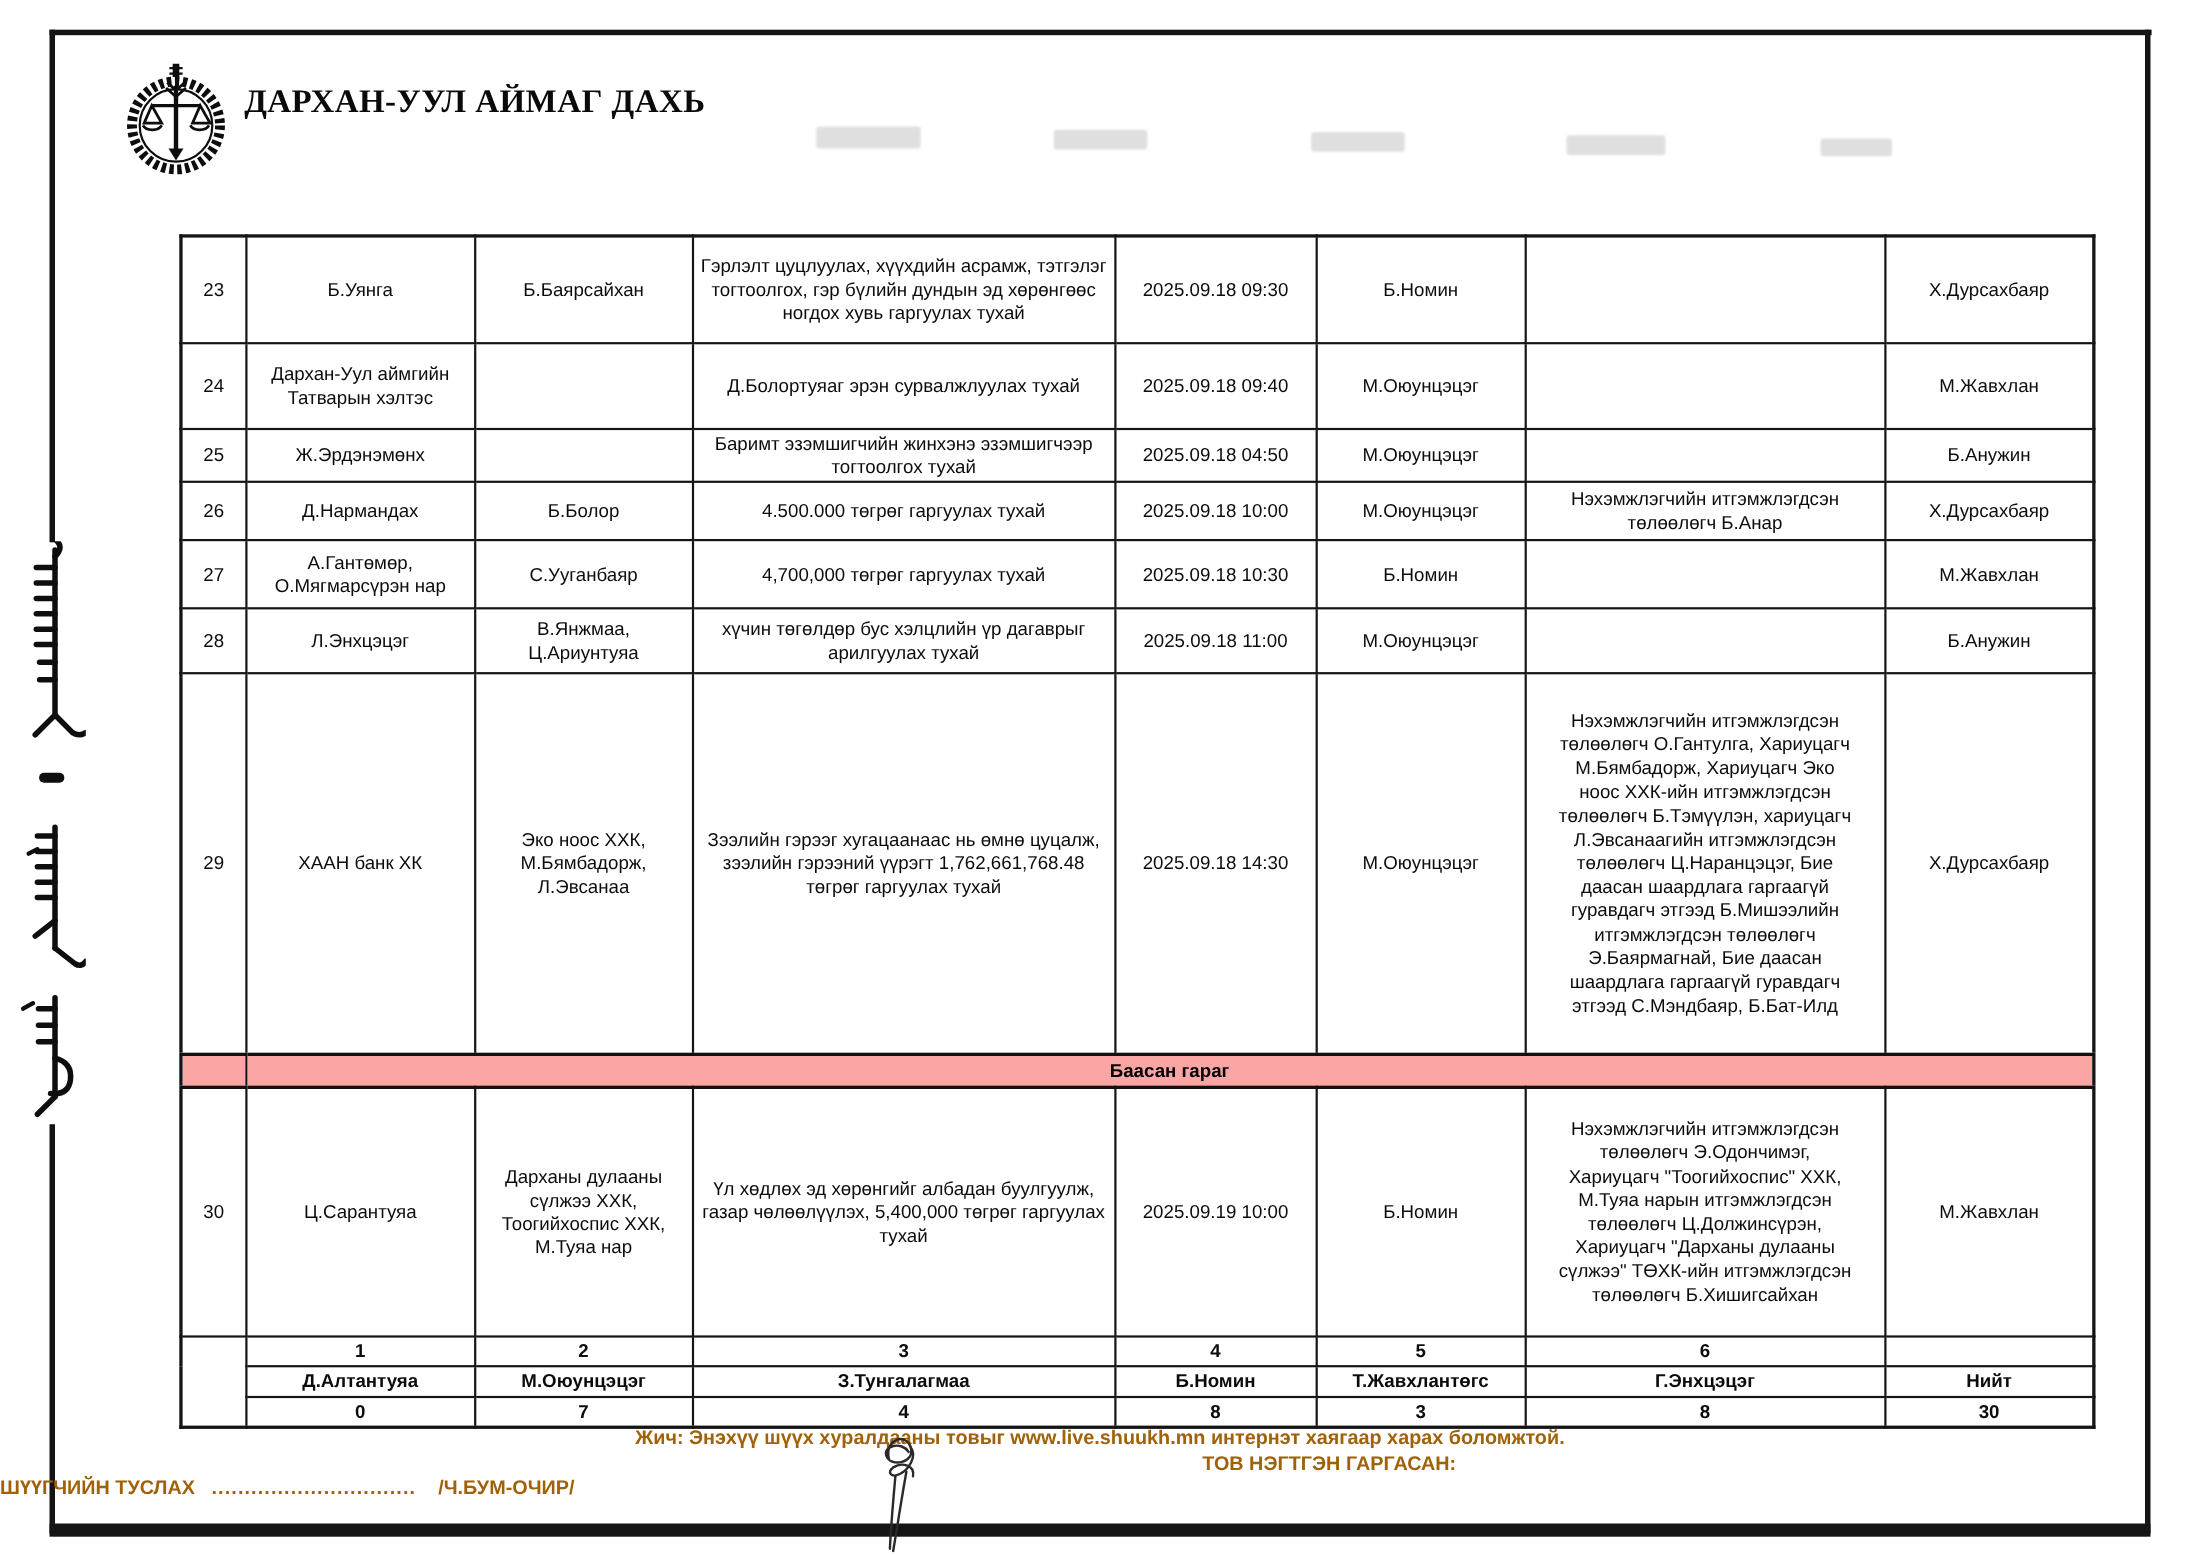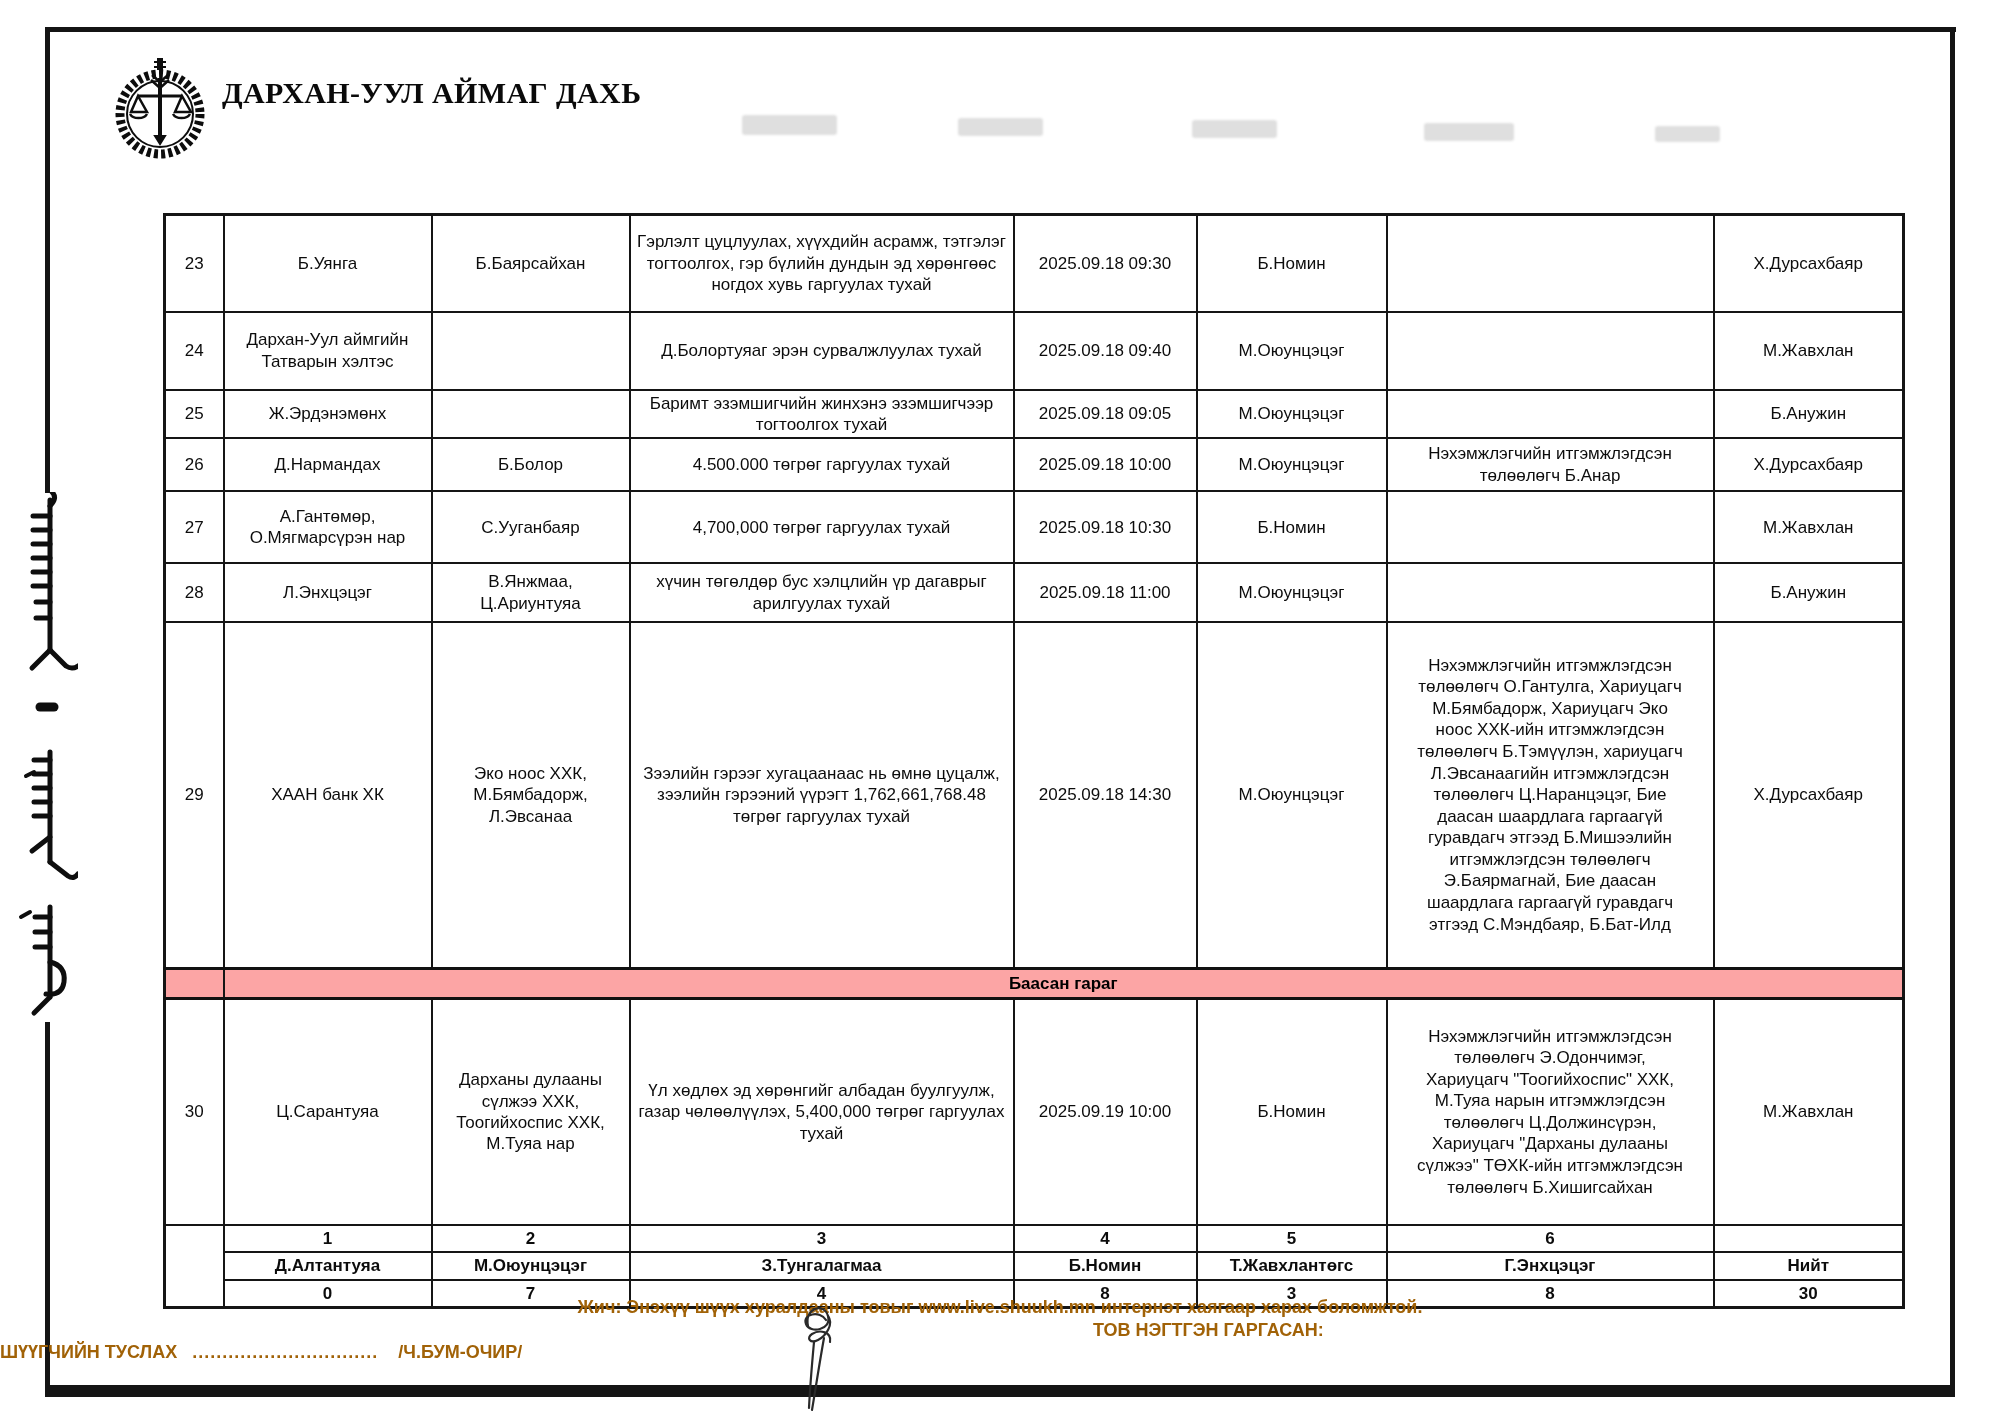--- a/index.html
+++ b/index.html
@@ -144,36 +144,36 @@
         <td>2025.09.18 09:40</td>
         <td>М.Оюунцэцэг</td>
         <td class="reps"></td>
         <td>М.Жавхлан</td>
       </tr>
       <tr style="height:48px">
         <td>25</td>
         <td>Ж.Эрдэнэмөнх</td>
         <td></td>
         <td class="subject">Баримт эзэмшигчийн жинхэнэ эзэмшигчээр тогтоолгох тухай</td>
-        <td>2025.09.18 09:05</td>
+        <td>2025.09.18 04:50</td>
         <td>М.Оюунцэцэг</td>
         <td class="reps"></td>
         <td>Б.Анужин</td>
       </tr>
       <tr style="height:51px">
         <td>26</td>
         <td>Д.Нармандах</td>
         <td>Б.Болор</td>
         <td class="subject">4.500.000 төгрөг гаргуулах тухай</td>
         <td>2025.09.18 10:00</td>
         <td>М.Оюунцэцэг</td>
         <td class="reps">Нэхэмжлэгчийн итгэмжлэгдсэн төлөөлөгч Б.Анар</td>
         <td>Х.Дурсахбаяр</td>
       </tr>
-      <tr style="height:72px">
+      <tr style="height:62px">
         <td>27</td>
         <td>А.Гантөмөр, О.Мягмарсүрэн нар</td>
         <td>С.Ууганбаяр</td>
         <td class="subject">4,700,000 төгрөг гаргуулах тухай</td>
         <td>2025.09.18 10:30</td>
         <td>Б.Номин</td>
         <td class="reps"></td>
         <td>М.Жавхлан</td>
       </tr>
       <tr style="height:59px">

